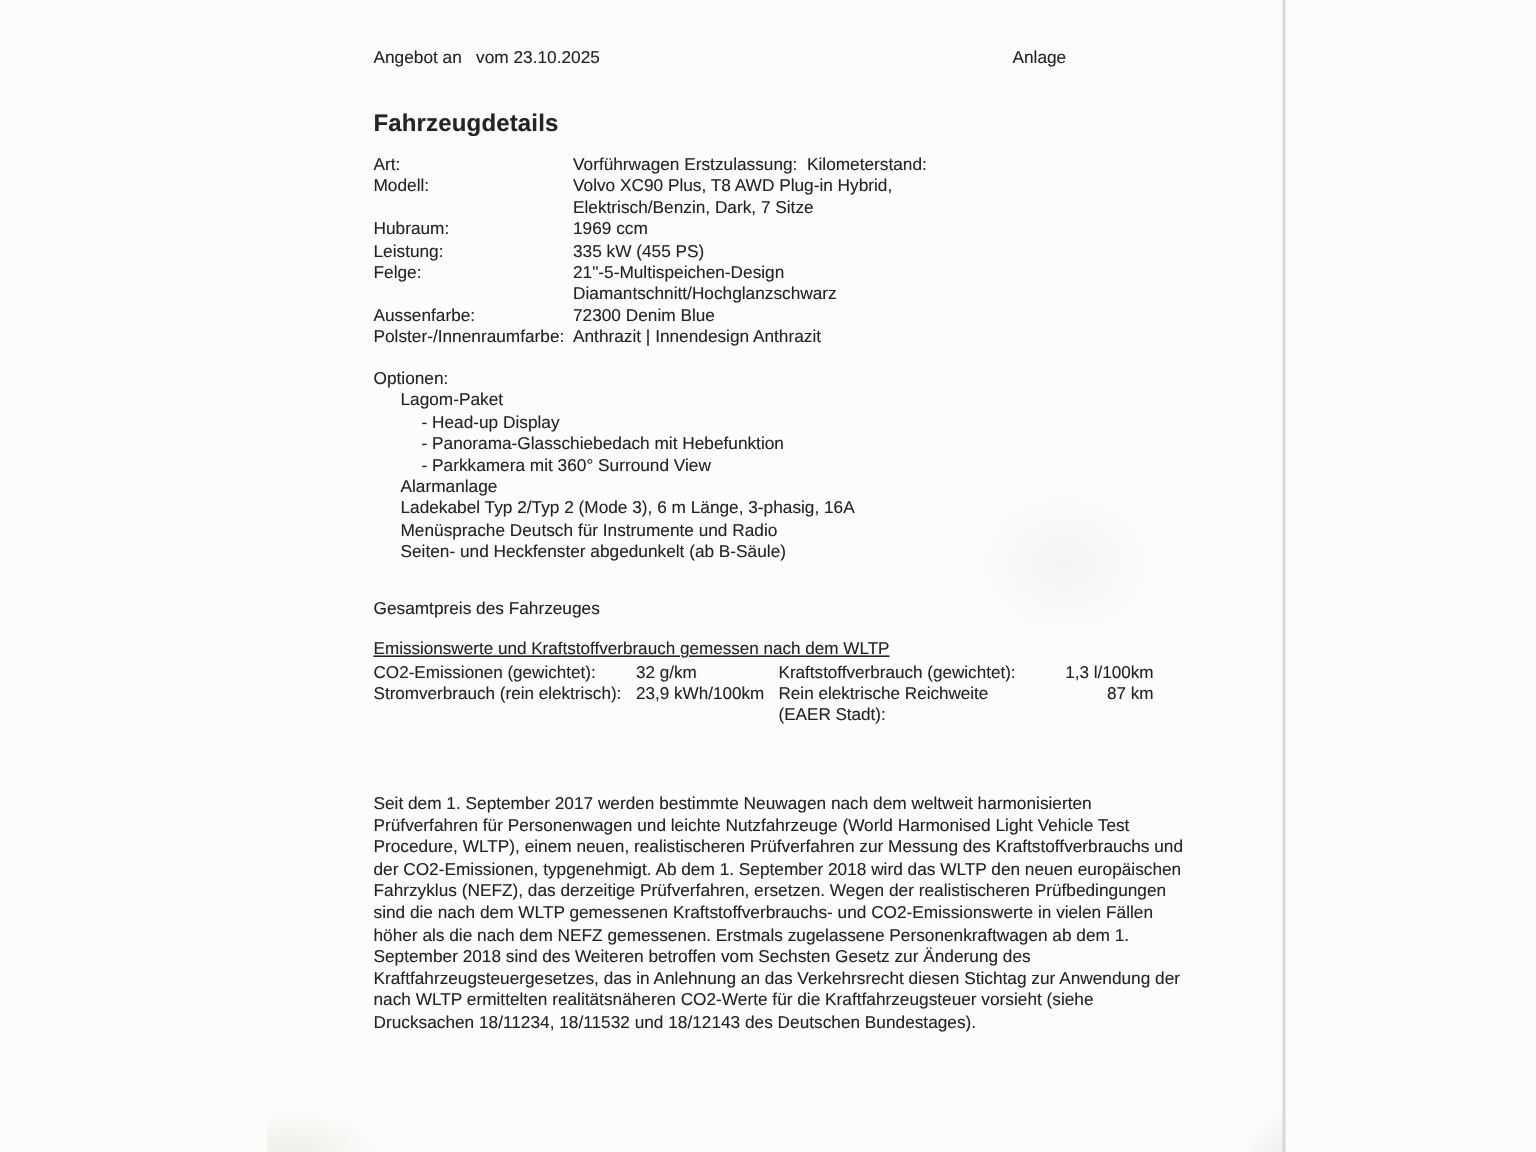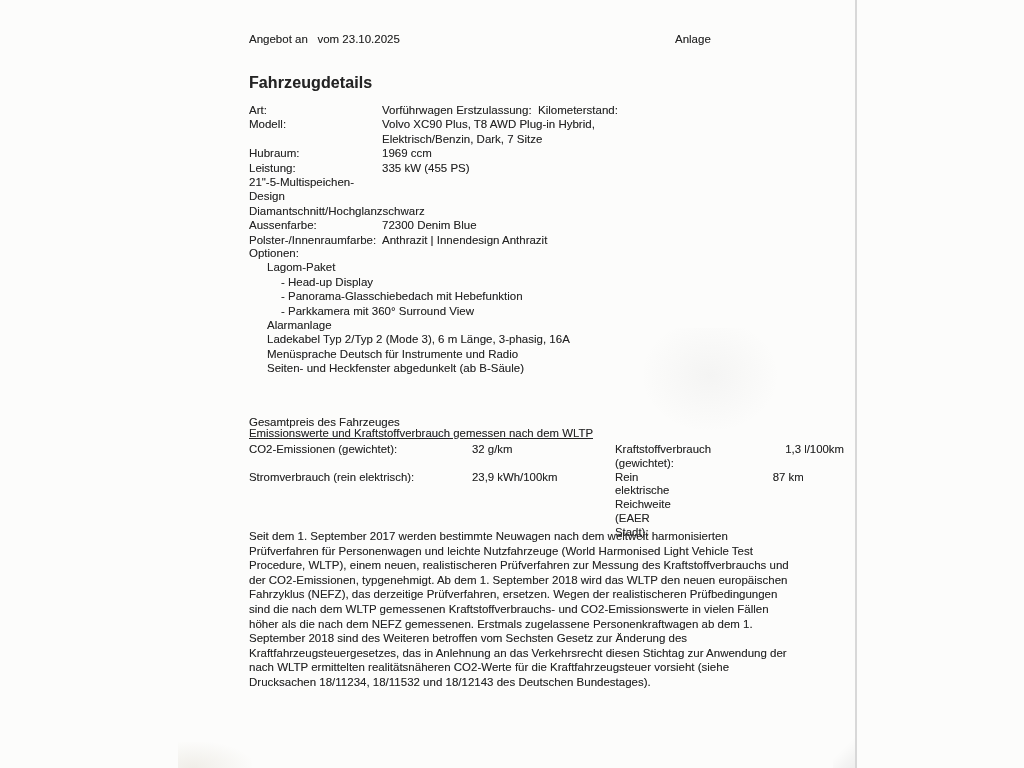--- a/index.html
+++ b/index.html
@@ -32,26 +32,26 @@
   .details { left: 249px; top: 103px; width: 560px; line-height: 14.4px; }
   .d-row { display: grid; grid-template-columns: 133px 1fr; }
   .vline { display: block; white-space: pre-wrap; }
 
   
   .options { left: 249px; top: 246px; width: 560px; line-height: 14.4px; }
   .opt-ind1 { margin-left: 18px; }
   .opt-ind2 { margin-left: 32px; }
 
   
-  .total-price { left: 249px; top: 416px; }
+  .total-price { left: 249px; top: 400px; }
 
   
   .emissions { left: 249px; top: 426px; width: 520px; font-size: 11.4px; }
   .em-heading { text-decoration: underline; line-height: 14px; margin-bottom: 3px; }
-  .em-row { display: grid; grid-template-columns: 175px 95px 1fr 85px; line-height: 13.8px; gap: 48px; }
+  .em-row { display: grid; grid-template-columns: 175px 95px 1fr 85px; line-height: 13.8px; }
   .em-c4 { text-align: right; }
 
   
   .legal { left: 249px; top: 529px; width: 549px; line-height: 14.6px; margin: 0; }
 
   
   .page-edge-line {
     left: 855px; top: 0; width: 1.5px; height: 768px;
     background: #d8d8d8;
   }
@@ -106,20 +106,21 @@
         </span>
     </div>
     <div class="d-row">
       <span>Leistung:</span>
       <span>
           <span class="vline">335 kW (455 PS)</span>
           <span class="vline"></span>
         </span>
     </div>
     <div class="d-row">
+      <span>Felge:</span>
       <span>
           <span class="vline">21"-5-Multispeichen-Design</span>
           <span class="vline">Diamantschnitt/Hochglanzschwarz</span>
         </span>
     </div>
     <div class="d-row">
       <span>Aussenfarbe:</span>
       <span>
           <span class="vline">72300 Denim Blue</span>
           <span class="vline"></span>

